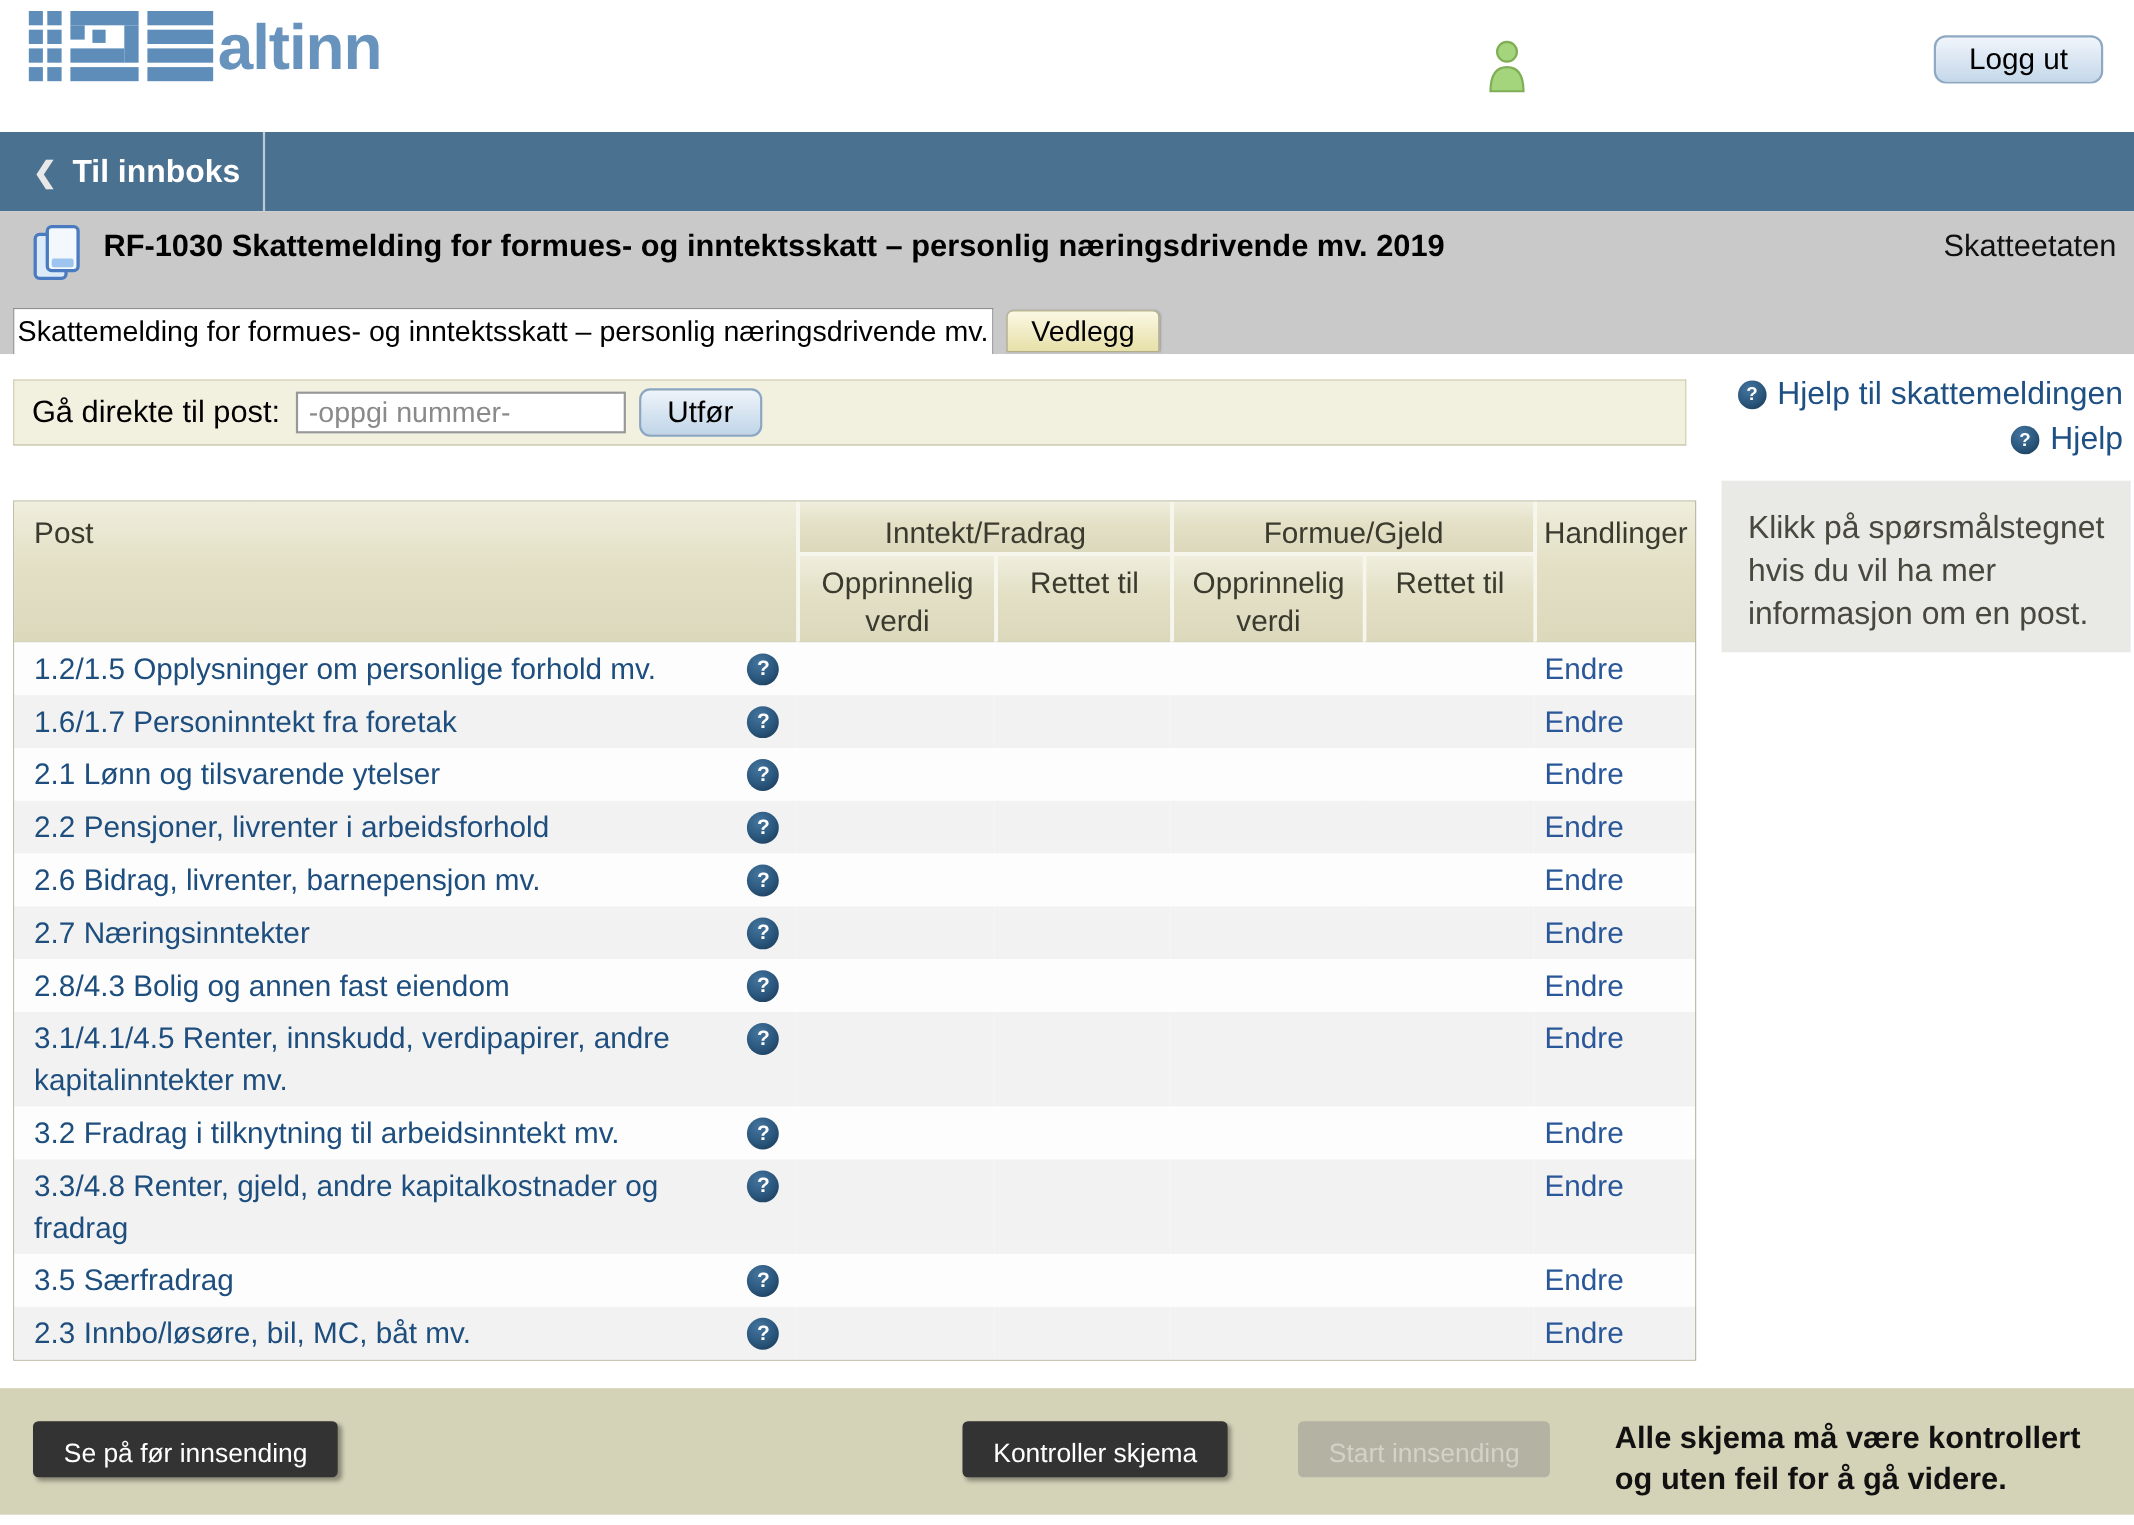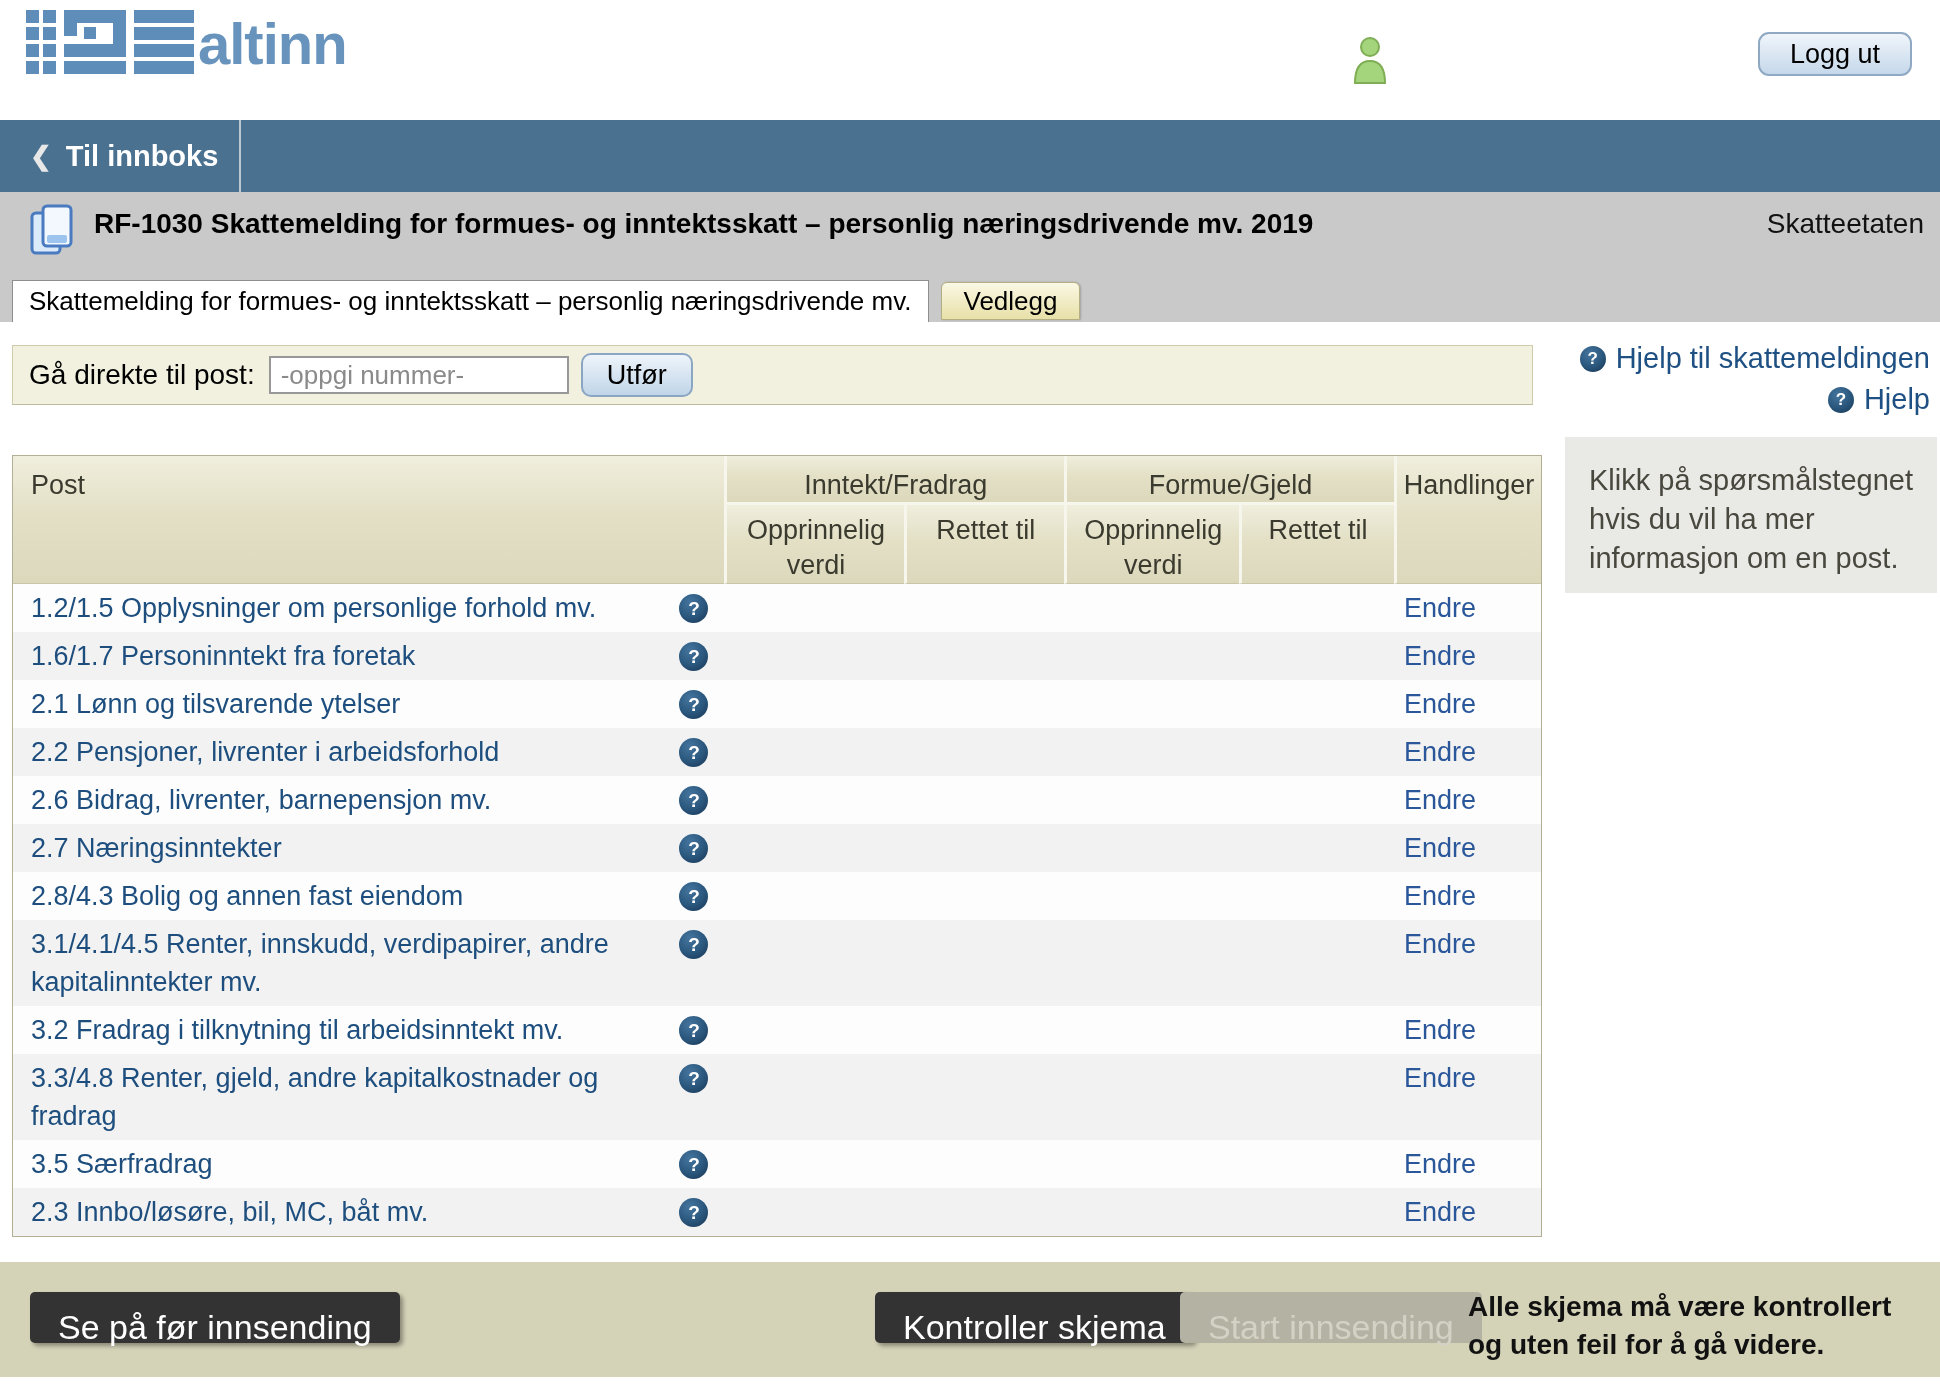--- a/index.html
+++ b/index.html
@@ -29,21 +29,21 @@
   .nav-divider { position:absolute; left:239px; top:0; width:2px; height:72px; background:#bcc8d2; }
 
   
   .form-bar { position:absolute; left:0; top:192px; width:1940px; height:130px; background:#c9c9c9; }
   .doc-icon { position:absolute; left:30px; top:12px; }
   .form-title { position:absolute; left:94px; top:16px; font-size:28px; font-weight:bold; color:#000; }
   .agency { position:absolute; right:16px; top:16px; font-size:28px; color:#111; }
   .tabs { position:absolute; left:12px; bottom:0; display:flex; align-items:flex-end; gap:12px; }
   .tab-active {
     height:42px; background:#fff; border:1px solid #8e8e8e; border-bottom:none;
-    padding:0 16px; display:flex; align-items:center; font-size:26px; color:#000; white-space:nowrap; cursor:pointer;
+    padding:0 3px; display:flex; align-items:center; font-size:26px; color:#000; white-space:nowrap; cursor:pointer;
   }
   .tab-attachments {
     height:38px; margin-bottom:2px; padding:4px 22px; display:flex; align-items:center;
     background:linear-gradient(#fbf8e4,#e7e0a8); border:1px solid #b4ae84; border-radius:6px 6px 0 0;
     font-size:26px; color:#000; white-space:nowrap; cursor:pointer; box-shadow:1px 0 2px rgba(0,0,0,.2);
   }
 
   
   .content { position:absolute; left:0; top:322px; width:1940px; height:940px; background:#fff; }
 
@@ -104,21 +104,21 @@
   .post-link { flex:0 1 640px; max-width:640px; color:#1d4e7e; line-height:38px; }
   .post-flex .qmark { margin:5px 16px 0 auto; }
   .action-cell { padding:5px 0 5px 10px; }
   .endre { color:#2a5799; line-height:38px; }
 
   
   .footer-bar { position:absolute; left:0; top:1262px; width:1940px; height:115px; background:#d4d2b7; }
   .btn-dark {
     position:absolute; top:30px; height:51px; padding:16px 28px;
     background:#333; color:#fff; border:none; border-radius:5px;
-    font-size:34px; font-family:"Liberation Sans", sans-serif; cursor:pointer;
+    font-size:24px; font-family:"Liberation Sans", sans-serif; cursor:pointer;
     box-shadow:3px 3px 4px rgba(0,0,0,.35);
   }
   .btn-preview { left:30px; }
   .btn-check { left:875px; }
   .btn-submit {
     left:1180px; background:#b4b2a3; color:#d4d2c5; box-shadow:none; cursor:default;
   }
   .footer-note { position:absolute; left:1468px; top:26px; width:460px; font-size:28px; line-height:38px; color:#111;font-weight:bold; }
 </style>
 </head>

